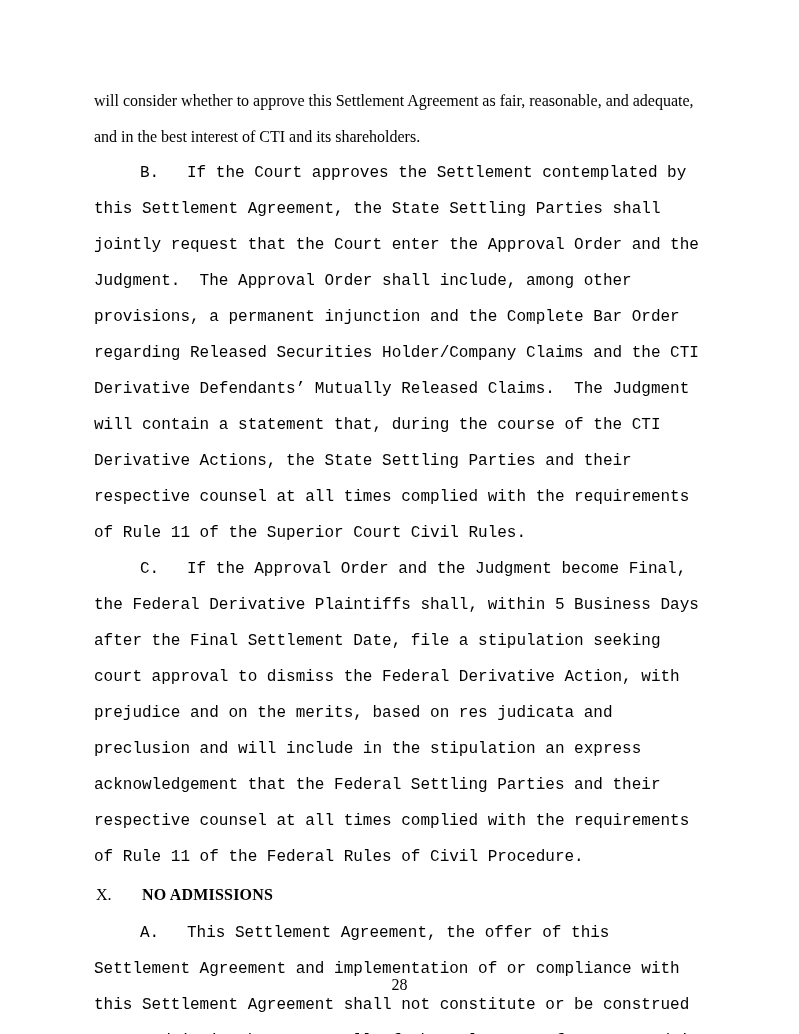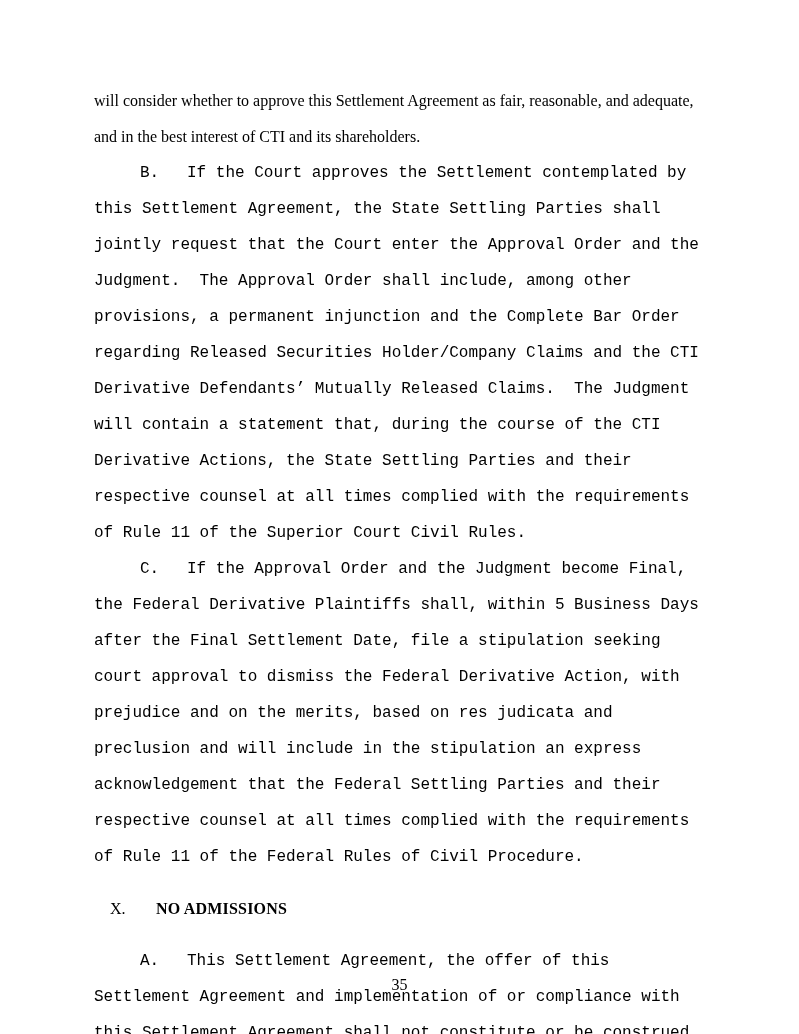--- a/index.html
+++ b/index.html
@@ -32,21 +32,21 @@
   .para.indent {
     text-indent: 46px;
     font-family: Liberation Mono, monospace;
   }
   .tab-label {
     display: inline-block;
     width: 47px;
     text-indent: 0;
   }
   .heading {
-    margin: 16px;
+    margin: 2px;
     font-size: 16px;
     line-height: 36px;
     font-weight: normal;
     white-space: pre-wrap;
   }
   .heading-number {
     display: inline-block;
     width: 46px;
   }
   .heading-text {
@@ -72,16 +72,16 @@
 
   <p class="para indent"><span class="tab-label">B.</span><span>If the Court approves the Settlement contemplated by this Settlement Agreement, the State Settling Parties shall jointly request that the Court enter the Approval Order and the Judgment.  The Approval Order shall include, among other provisions, a permanent injunction and the Complete Bar Order regarding Released Securities Holder/Company Claims and the CTI Derivative Defendants’ Mutually Released Claims.  The Judgment will contain a statement that, during the course of the CTI Derivative Actions, the State Settling Parties and their respective counsel at all times complied with the requirements of Rule 11 of the Superior Court Civil Rules.</span></p>
 
   <p class="para indent"><span class="tab-label">C.</span><span>If the Approval Order and the Judgment become Final, the Federal Derivative Plaintiffs shall, within 5 Business Days after the Final Settlement Date, file a stipulation seeking court approval to dismiss the Federal Derivative Action, with prejudice and on the merits, based on res judicata and preclusion and will include in the stipulation an express acknowledgement that the Federal Settling Parties and their respective counsel at all times complied with the requirements of Rule 11 of the Federal Rules of Civil Procedure.</span></p>
 
   <h2 class="heading"><span class="heading-number">X.</span><span class="heading-text">NO ADMISSIONS</span></h2>
 
   <p class="para indent"><span class="tab-label">A.</span><span>This Settlement Agreement, the offer of this Settlement Agreement and implementation of or compliance with this Settlement Agreement shall not constitute or be construed as an admission by any or all of the Releasees of any wrongdoing or liability or by any or all of the Releasors of the lack of truth or validity of any fact alleged by CTI Derivative Plaintiffs.  This Settlement Agreement is to be construed solely as a reflection of the Settling Parties’ desire to facilitate a resolution of the Claims in the CTI Derivative Actions and of the Released Securities Holder/Company Claims, Released Settlement Claims and CTI Derivative Defendants’ Mutually Released Claims.  In particular, nothing in this Settlement Agreement, the</span></p>
 
   <footer class="page-footer">
-    <span>35</span>
+    <span>28</span>
   </footer>
 
 </main>
 
 </body></html>

